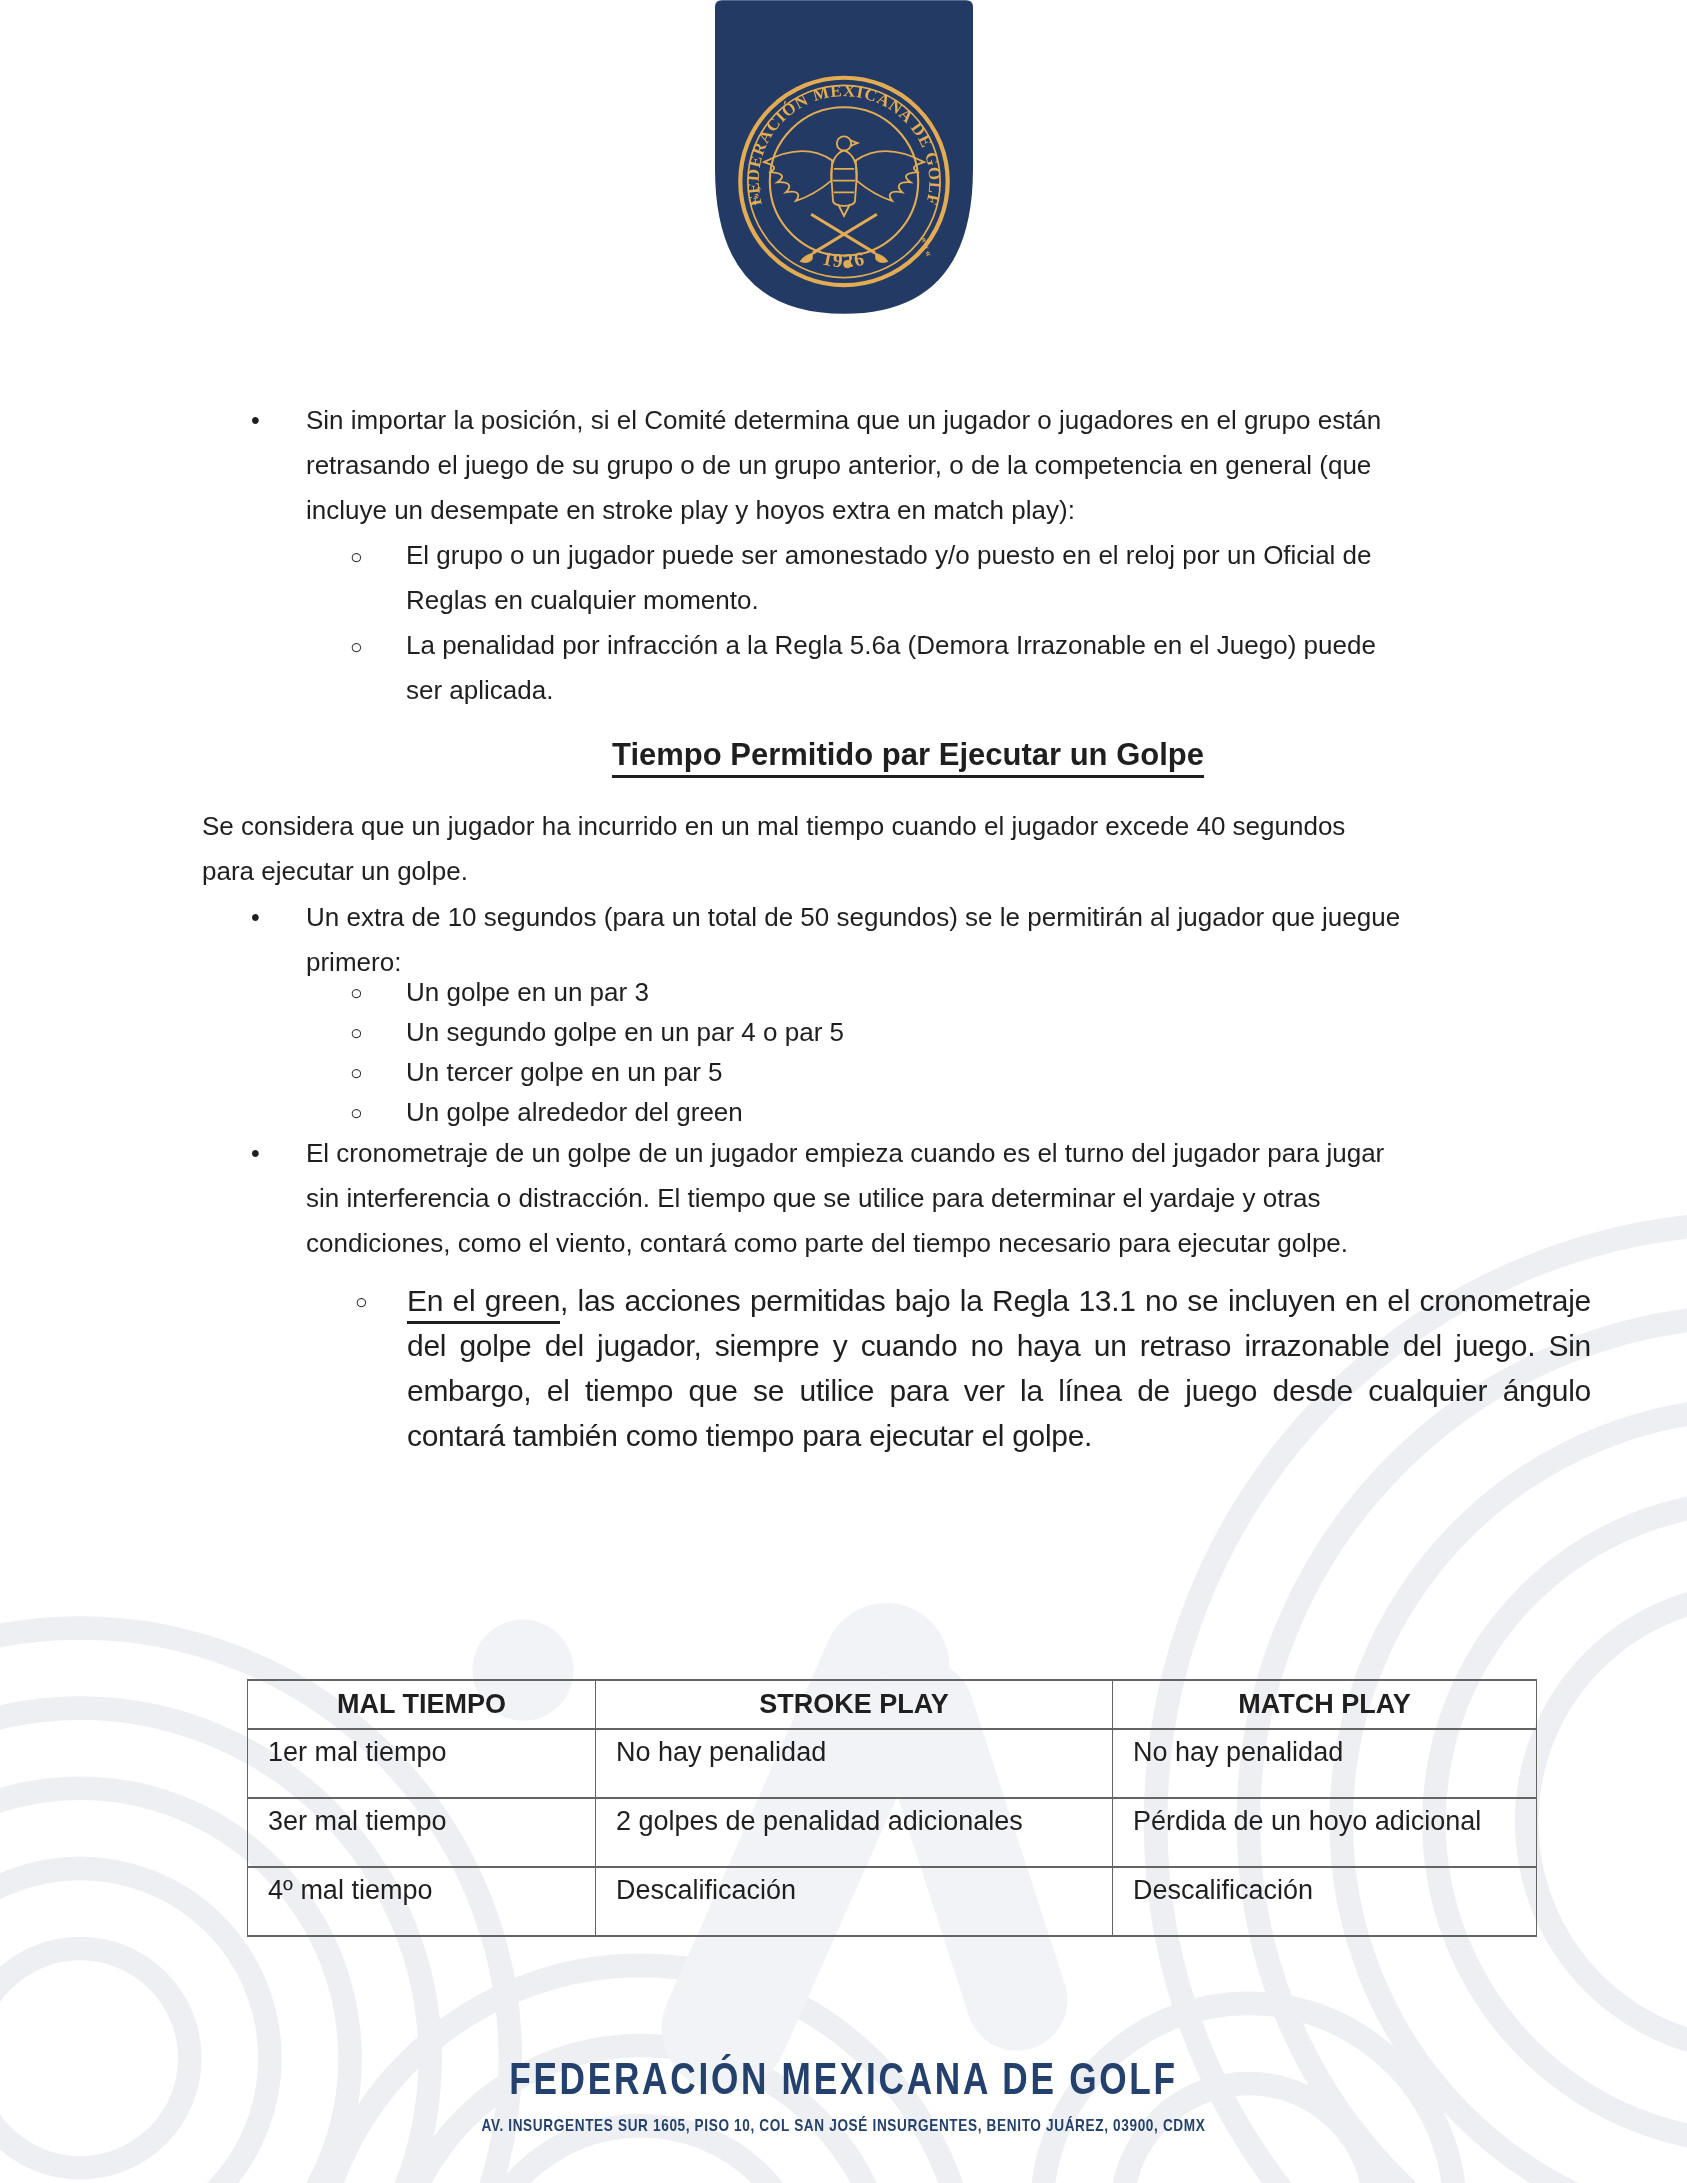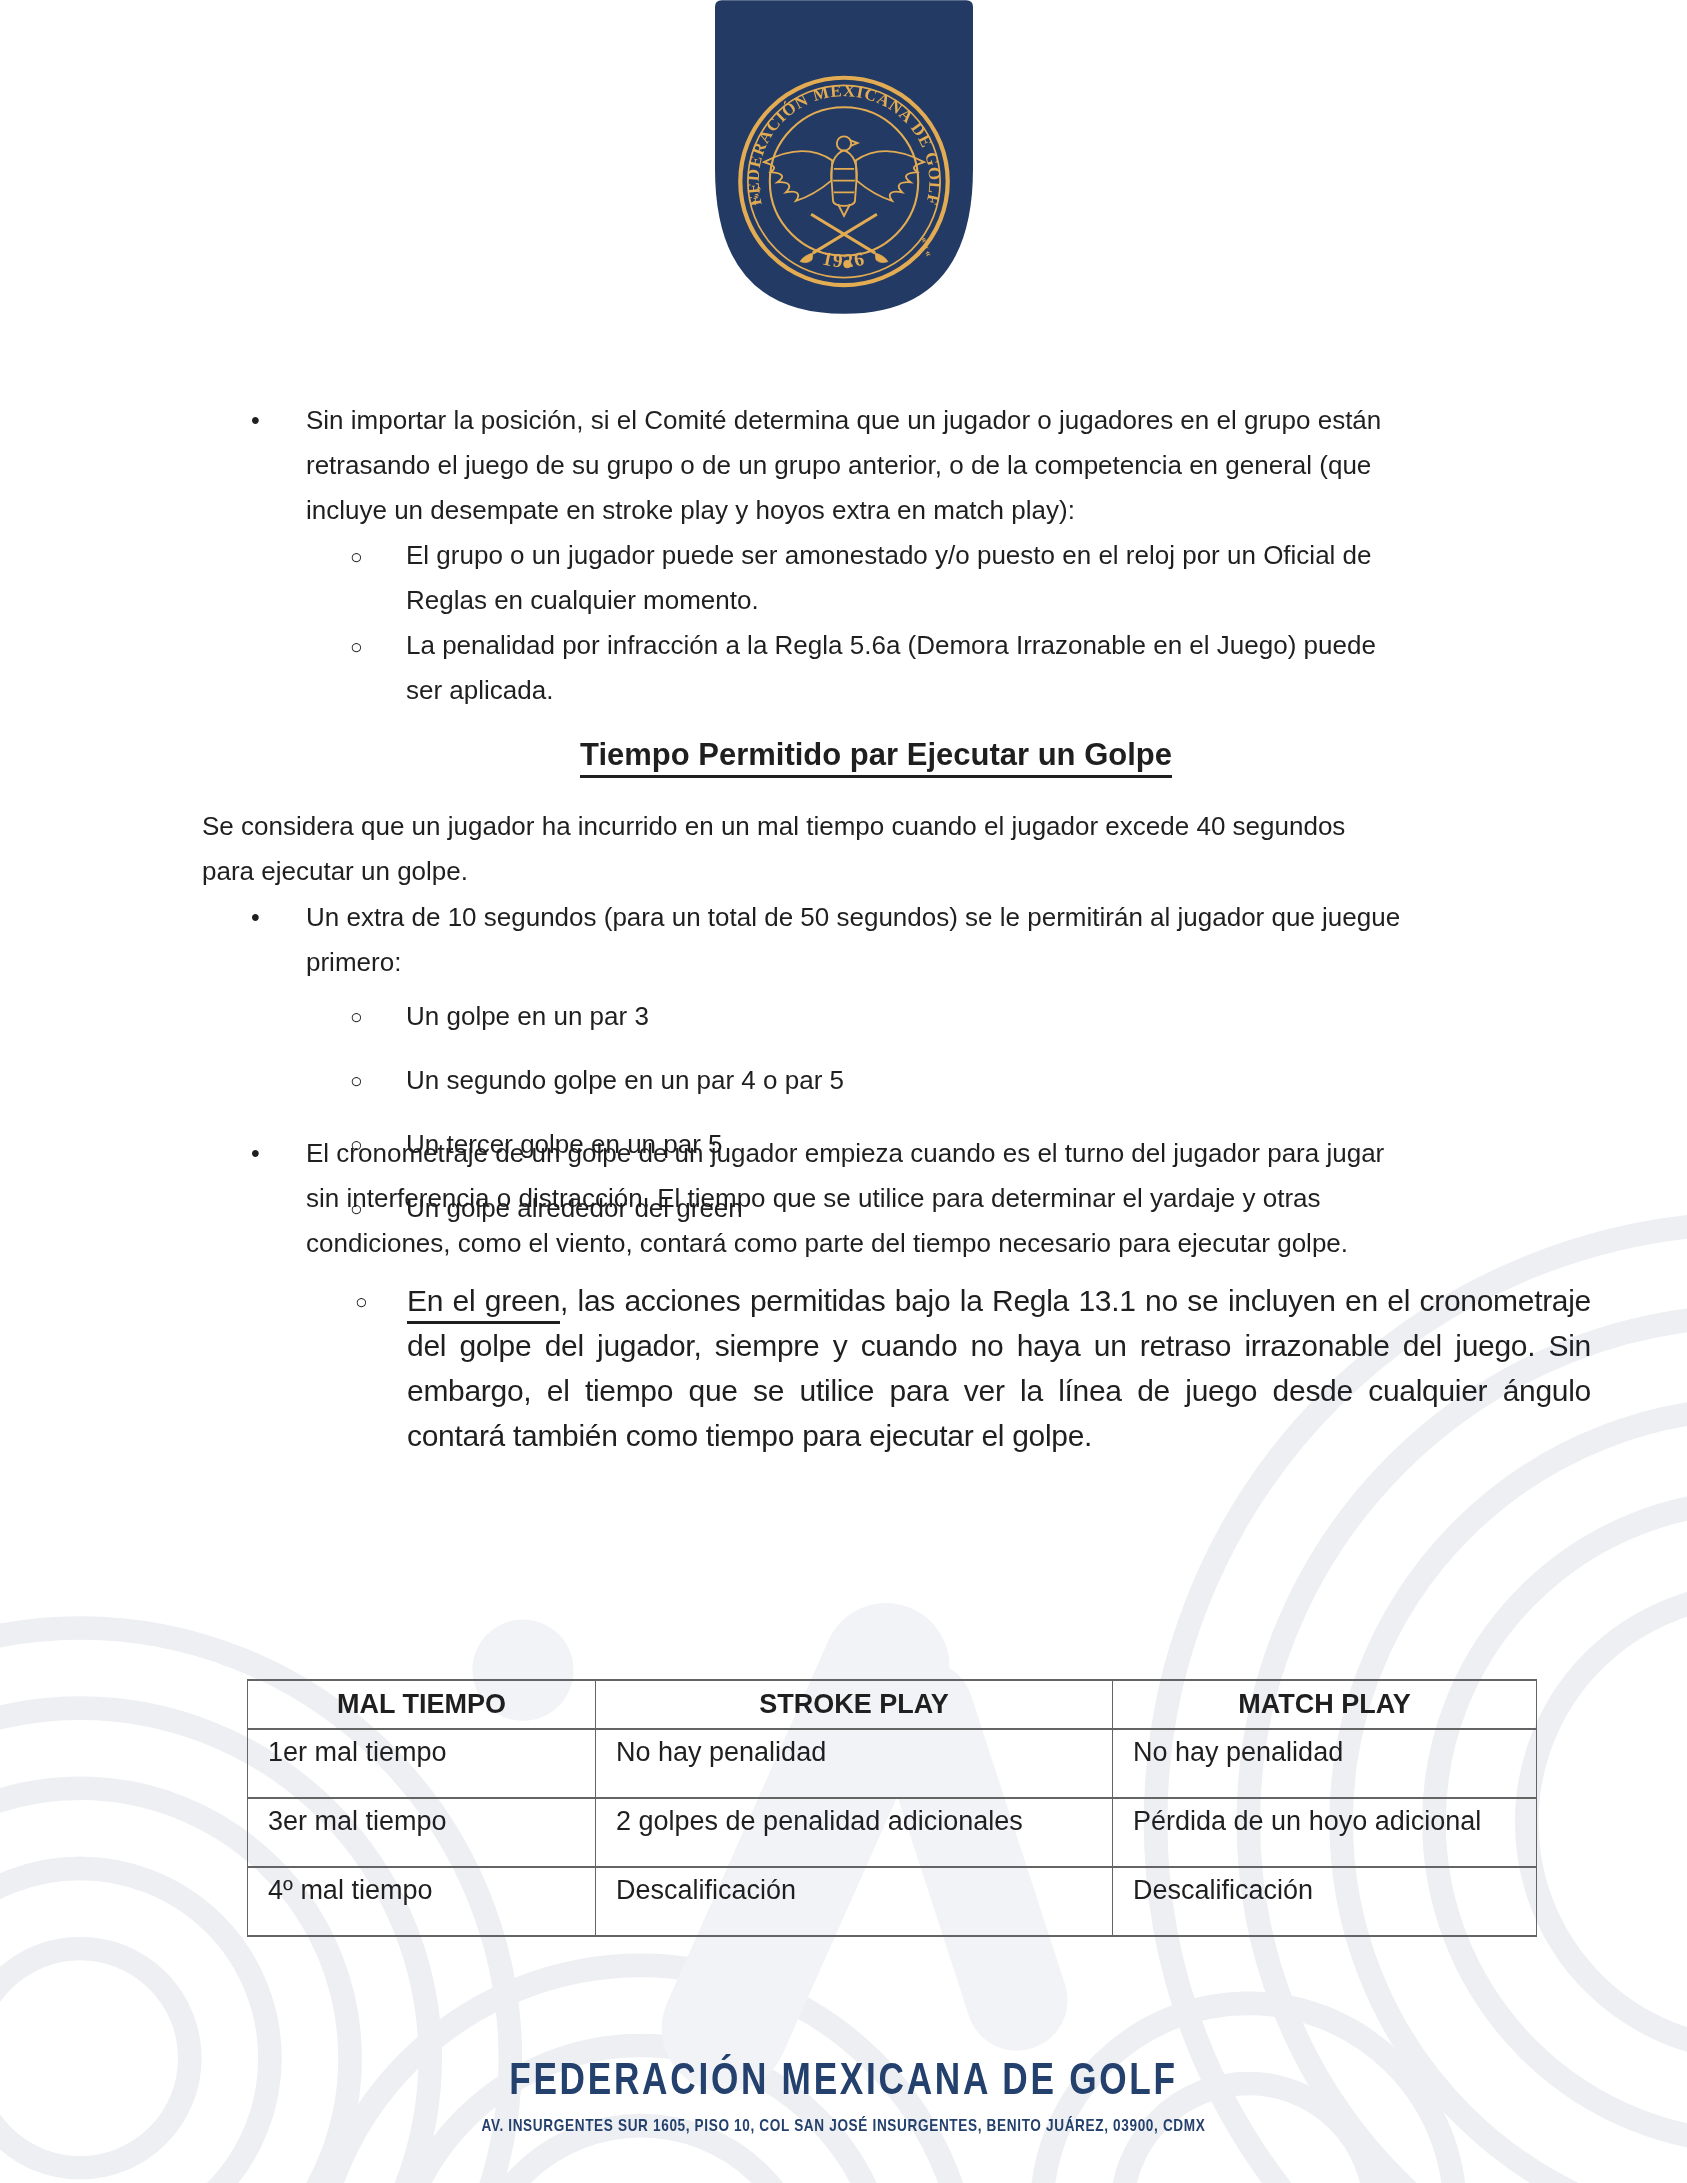--- a/index.html
+++ b/index.html
@@ -18,21 +18,21 @@
 
   .li{position:relative;}
   .li .marker{position:absolute;top:0;line-height:45px;}
   .l1{padding-left:104px;}
   .l1 > .marker{left:49px;font-size:25px;}
   .l2{padding-left:204px;}
   .l2 > .marker{left:148px;font-size:21px;top:0.8px;}
 
   .sublist .li{line-height:40px;}
   .sublist .li .marker{line-height:40px;}
-  .sublist .body-txt{line-height:40px;margin-top:24px;}
+  .sublist .body-txt{line-height:40px;}
 
   .heading{font-size:31px;font-weight:bold;text-align:center;line-height:37px;}
   .heading .u{border-bottom:3.4px solid #1f1f1f;padding-bottom:2.5px;}
 
   .green-block{
     left:407px;width:1184px;text-align:justify;font-size:30px;line-height:45px;letter-spacing:-0.3px;
   }
   .green-block .marker{position:absolute;left:-52px;top:0.8px;font-size:21px;line-height:45px;}
   .green-lead{font-weight:normal;border-bottom:3.4px solid #1f1f1f;padding-bottom:4px;}
 
@@ -140,21 +140,21 @@
         <div class="body-txt">El grupo o un jugador puede ser amonestado y/o puesto en el reloj por un Oficial de
 Reglas en cualquier momento.</div>
       </div>
       <div class="li l2">
         <span class="marker">○</span>
         <div class="body-txt">La penalidad por infracción a la Regla 5.6a (Demora Irrazonable en el Juego) puede
 ser aplicada.</div>
       </div>
     </div>
 
-    <div class="abs heading" style="top:736px;left:186px;width:1380px;">
+    <div class="abs heading" style="top:736px;left:218px;width:1380px;">
       <span class="u">Tiempo Permitido par Ejecutar un Golpe</span>
     </div>
 
     <div class="abs col body-txt" style="top:804px;">Se considera que un jugador ha incurrido en un mal tiempo cuando el jugador excede 40 segundos
 para ejecutar un golpe.</div>
 
     <div class="abs col" style="top:895px;">
       <div class="li l1">
         <span class="marker">•</span>
         <div class="body-txt">Un extra de 10 segundos (para un total de 50 segundos) se le permitirán al jugador que juegue

